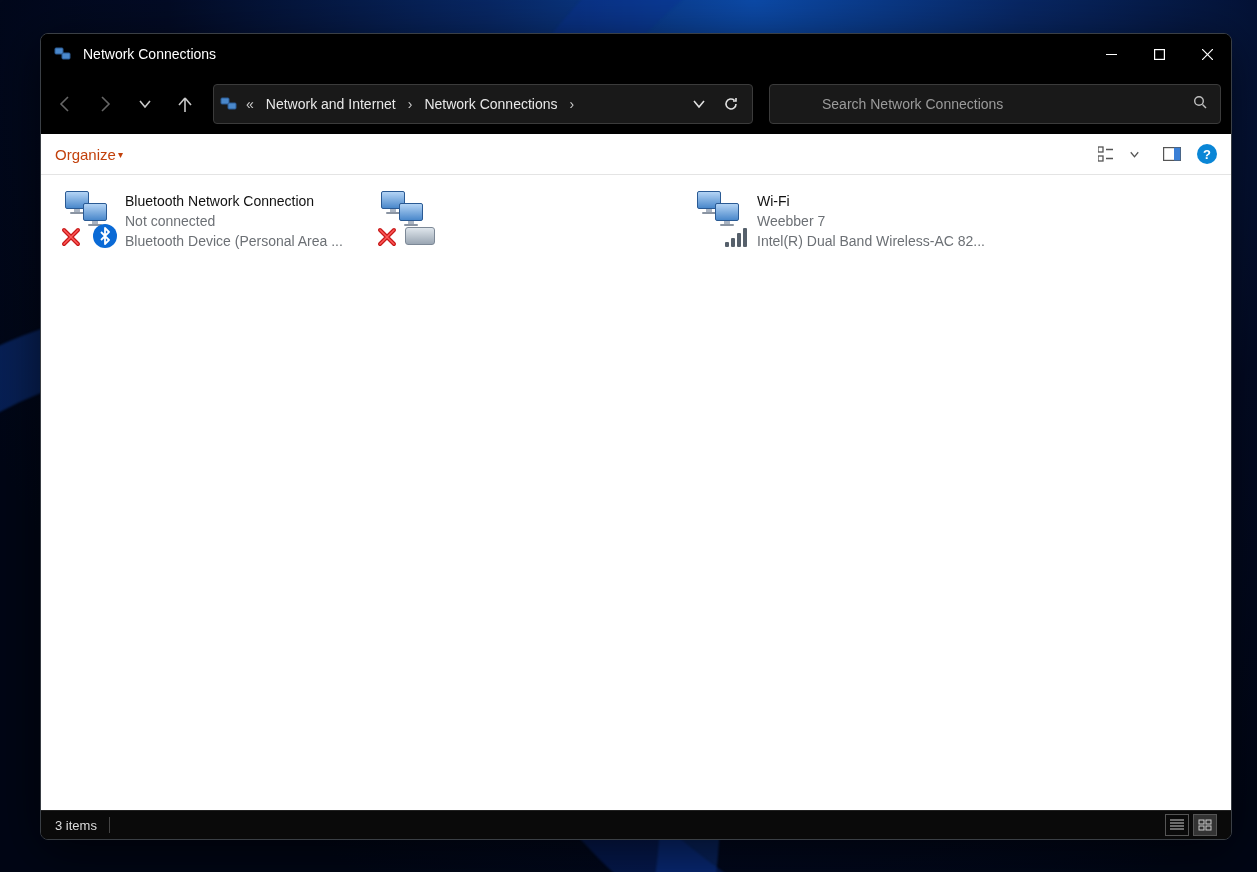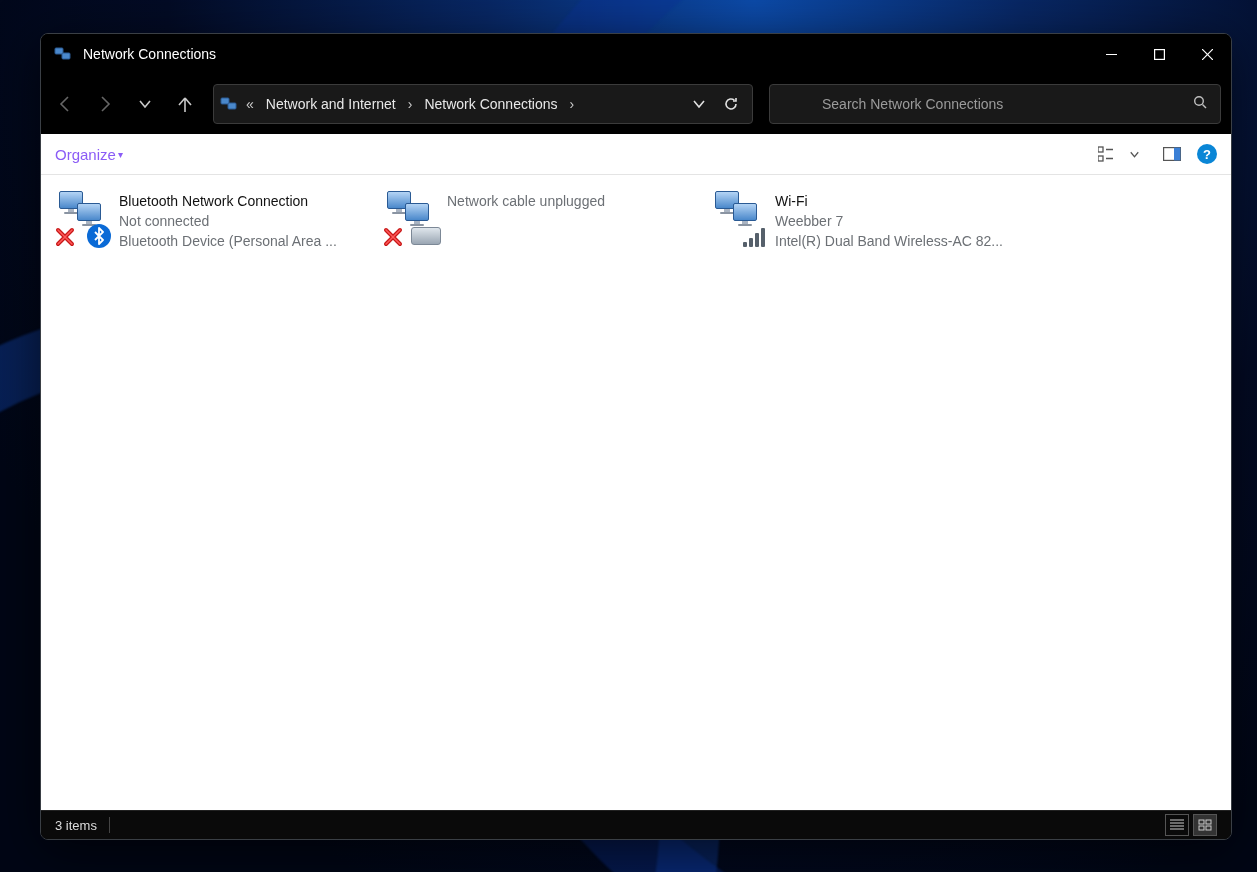--- a/index.html
+++ b/index.html
@@ -125,21 +125,21 @@
   
   .toolbar {
     height: 40px;
     background: #fff;
     border-bottom: 1px solid #e4e4e4;
     display: flex;
     align-items: center;
     padding: 0 14px;
   }
   .organize-btn {
-    color: #8b5cf6;
+    color: #c2410c;
     font-size: 15px;
     display: flex;
     align-items: center;
     gap: 2px;
   }
   .organize-btn .caret { font-size: 10px; }
   .toolbar .spacer { flex: 1; }
   .toolbar-right-btn {
     width: 30px; height: 30px;
     margin-left: 4px;
@@ -151,25 +151,25 @@
     background: #0a86d6; color: #fff;
     font-size: 13px; font-weight: bold;
     display: flex; align-items: center; justify-content: center;
     margin-left: 10px;
   }
 
   
   .content {
     flex: 1;
     background: #fff;
-    padding: 10px 12px;
+    padding: 10px 18px;
     display: flex;
     align-content: flex-start;
     flex-wrap: wrap;
-    gap: 12px;
+    gap: 0;
     overflow: auto;
   }
   .item {
     width: 316px;
     height: 70px;
     display: flex;
     align-items: flex-start;
     padding: 4px 2px;
     box-sizing: border-box;
   }
@@ -430,21 +430,20 @@
         <div class="monitor" style="left:22px; top:14px;"></div>
         <div class="redx">
           <svg width="20" height="20" viewBox="0 0 20 20">
             <path d="M3 3 L17 17 M17 3 L3 17" stroke="#c81818" stroke-width="4" stroke-linecap="round"></path>
             <path d="M3 3 L17 17 M17 3 L3 17" stroke="#ff5a5a" stroke-width="1.5" stroke-linecap="round"></path>
           </svg>
         </div>
         <div class="ethernet-plug"></div>
       </div>
       <div class="item-text">
-        <div class="line2">Network cable unplugged</div>
       </div>
     </div>
 
     <div class="item">
       <div class="item-icon">
         <div class="monitor" style="left:4px; top:2px;"></div>
         <div class="monitor" style="left:22px; top:14px;"></div>
         <div class="signal-bars">
           <span style="height:5px;"></span>
           <span style="height:9px;"></span>

